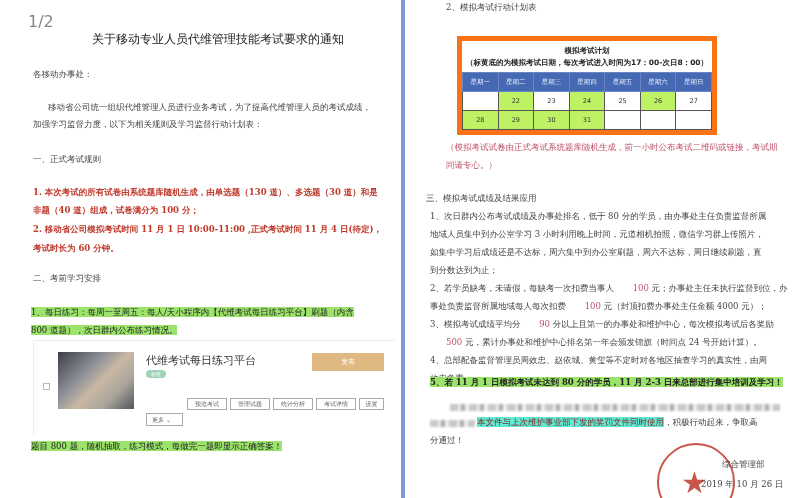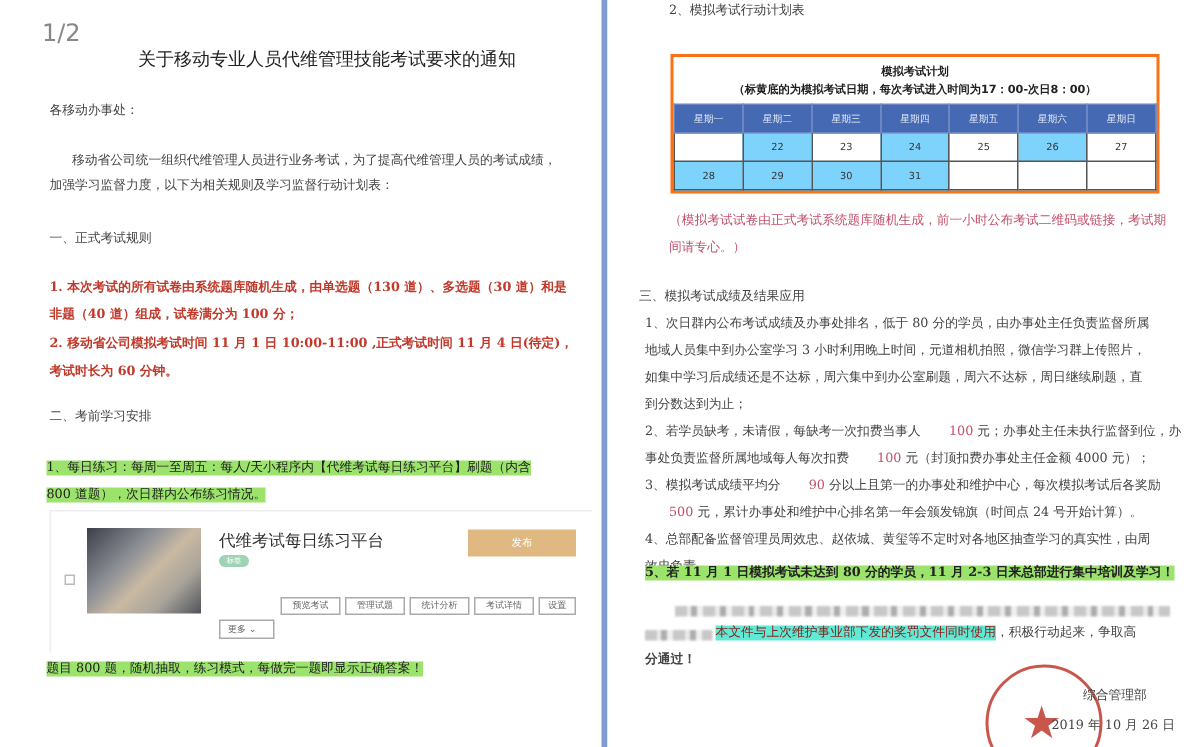--- a/index.html
+++ b/index.html
@@ -22,27 +22,27 @@
   .card { position: absolute; left: 33px; top: 340px; width: 362px; height: 95px; border-top: 1px solid #eee; border-left: 1px solid #eee; }
   .card-check { position: absolute; left: 9px; top: 42px; width: 7px; height: 7px; border: 1px solid #bbb; background: #fff; }
   .card-img { position: absolute; left: 24px; top: 11px; width: 76px; height: 57px; background: linear-gradient(135deg, #3c3f48 0%, #8c8f96 35%, #c9b9a3 55%, #a9a49a 75%, #50545c 100%); }
   .card-title { position: absolute; left: 112px; top: 12px; font-family: "DejaVu Sans", sans-serif; font-size: 11px; color: #333; }
   .card-tag { position: absolute; left: 112px; top: 29px; width: 20px; height: 8px; background: #9fd3b5; border-radius: 4px; font-size: 5px; color: #fff; text-align: center; line-height: 8px; }
   .publish-btn { position: absolute; left: 278px; top: 12px; width: 72px; height: 18px; background: #dfb981; color: #fff; font-family: "DejaVu Sans", sans-serif; font-size: 7px; text-align: center; line-height: 18px; }
   .act-btn { position: absolute; top: 57px; height: 12px; border: 1px solid #aaa; background: #fff; font-family: "DejaVu Sans", sans-serif; font-size: 6px; color: #666; text-align: center; line-height: 10px; }
   .more-btn { position: absolute; left: 112px; top: 72px; width: 37px; height: 13px; border: 1px solid #aaa; background: #fff; font-family: "DejaVu Sans", sans-serif; font-size: 6px; color: #666; line-height: 11px; padding-left: 5px; }
 
   
-  .sched { position: absolute; left: 42px; top: 36px; width: 326px; border: 2px solid #f97316; background: #fff; }
+  .sched { position: absolute; left: 52px; top: 36px; width: 260px; border: 5px solid #f97316; background: #fff; }
   .sched-head { text-align: center; font-family: "DejaVu Sans", sans-serif; font-weight: bold; font-size: 7.5px; color: #222; padding: 4px 0 3px; line-height: 12px; }
   .sched-head .sub { font-size: 7.5px; }
   .sched table { border-collapse: collapse; width: 100%; font-family: "DejaVu Sans", sans-serif; font-size: 6.5px; }
   .sched th { background: #4569b3; color: #e6ecf8; font-weight: normal; height: 19px; border: 1px solid #6a86c2; }
   .sched td { height: 19px; text-align: center; border: 1px solid #555; color: #333; }
-  .sched td.y { background: #7dd3fc; }
+  .sched td.y { background: #bef264; }
 
   .blur { position: absolute; height: 7px; background: repeating-linear-gradient(90deg, #bbb 0 8px, #e4e4e4 8px 11px, #999 11px 15px, #ececec 15px 19px); filter: blur(0.8px); opacity: 0.8; }
 
   .stamp { position: absolute; left: 252px; top: 443px; width: 78px; height: 78px; border: 2.5px solid #c0392b; border-radius: 50%; opacity: 0.85; }
   .stamp-star { position: absolute; left: 22px; top: 20px; font-size: 30px; color: #c0392b; font-family: "DejaVu Sans", sans-serif; }
 </style>
 </head>
 <body>
 
 <div class="page-left">
@@ -139,20 +139,20 @@
   <div class="t" style="left:25px;top:336px;"><span class="pink">500</span><span> 元，累计办事处和维护中心排名第一年会颁发锦旗（时间点 24 号开始计算）。</span></div>
 
   <div class="t" style="left:25px;top:354px;">4、总部配备监督管理员周效忠、赵依城、黄玺等不定时对各地区抽查学习的真实性，由周</div>
   <div class="t" style="left:25px;top:372px;">效忠负责。</div>
 
   <div class="t" style="left:25px;top:376px;color:#222;font-weight:bold;top:376px;"><span class="hl-green">5、若 11 月 1 日模拟考试未达到 80 分的学员，11 月 2-3 日来总部进行集中培训及学习！</span></div>
 
   <div class="blur" style="left:45px;top:404px;width:330px;"></div>
   <div class="blur" style="left:25px;top:420px;width:45px;"></div>
   <div class="t" style="left:72px;top:416px;"><span class="hl-yellow" style="color:#8a1c1c;">本文件与上次维护事业部下发的奖罚文件同时使用</span><span>，积极行动起来，争取高</span></div>
-  <div class="t" style="left:25px;top:434px;font-weight:bold;">分通过！</div>
+  <div class="t" style="left:25px;top:434px;">分通过！</div>
 
   <div class="stamp">
     <div class="stamp-star">★</div>
   </div>
   <div class="t" style="left:317px;top:458px;">综合管理部</div>
   <div class="t" style="left:296px;top:478px;">2019 年 10 月 26 日</div>
 </div>
 
 </body></html>

